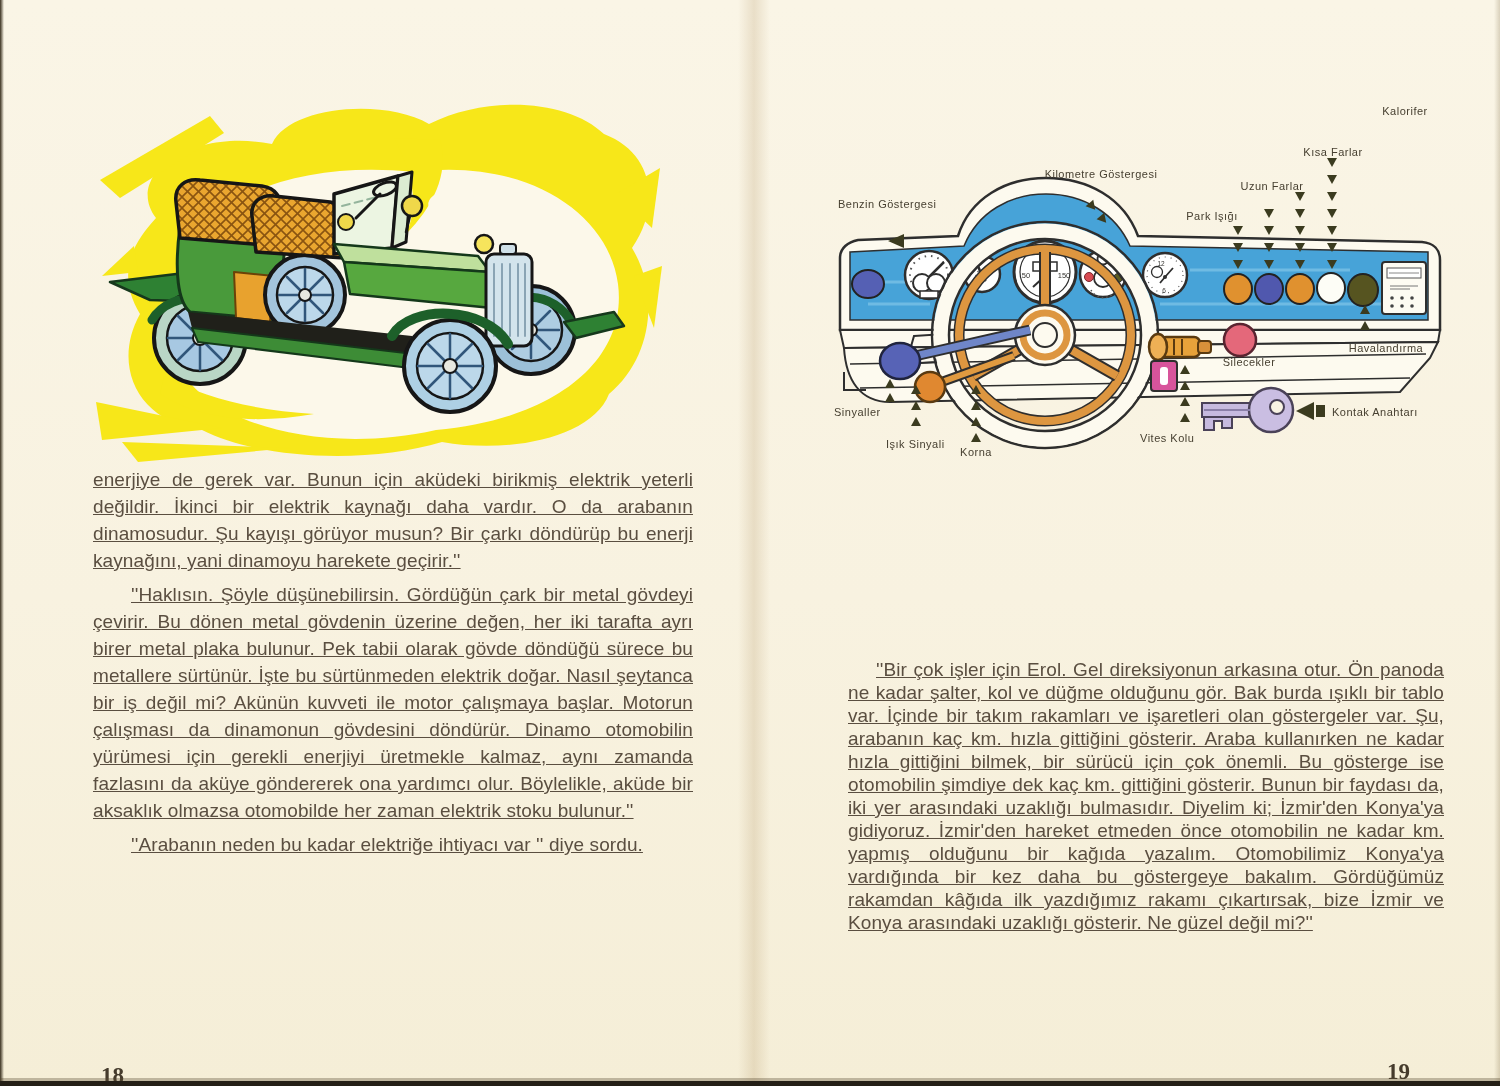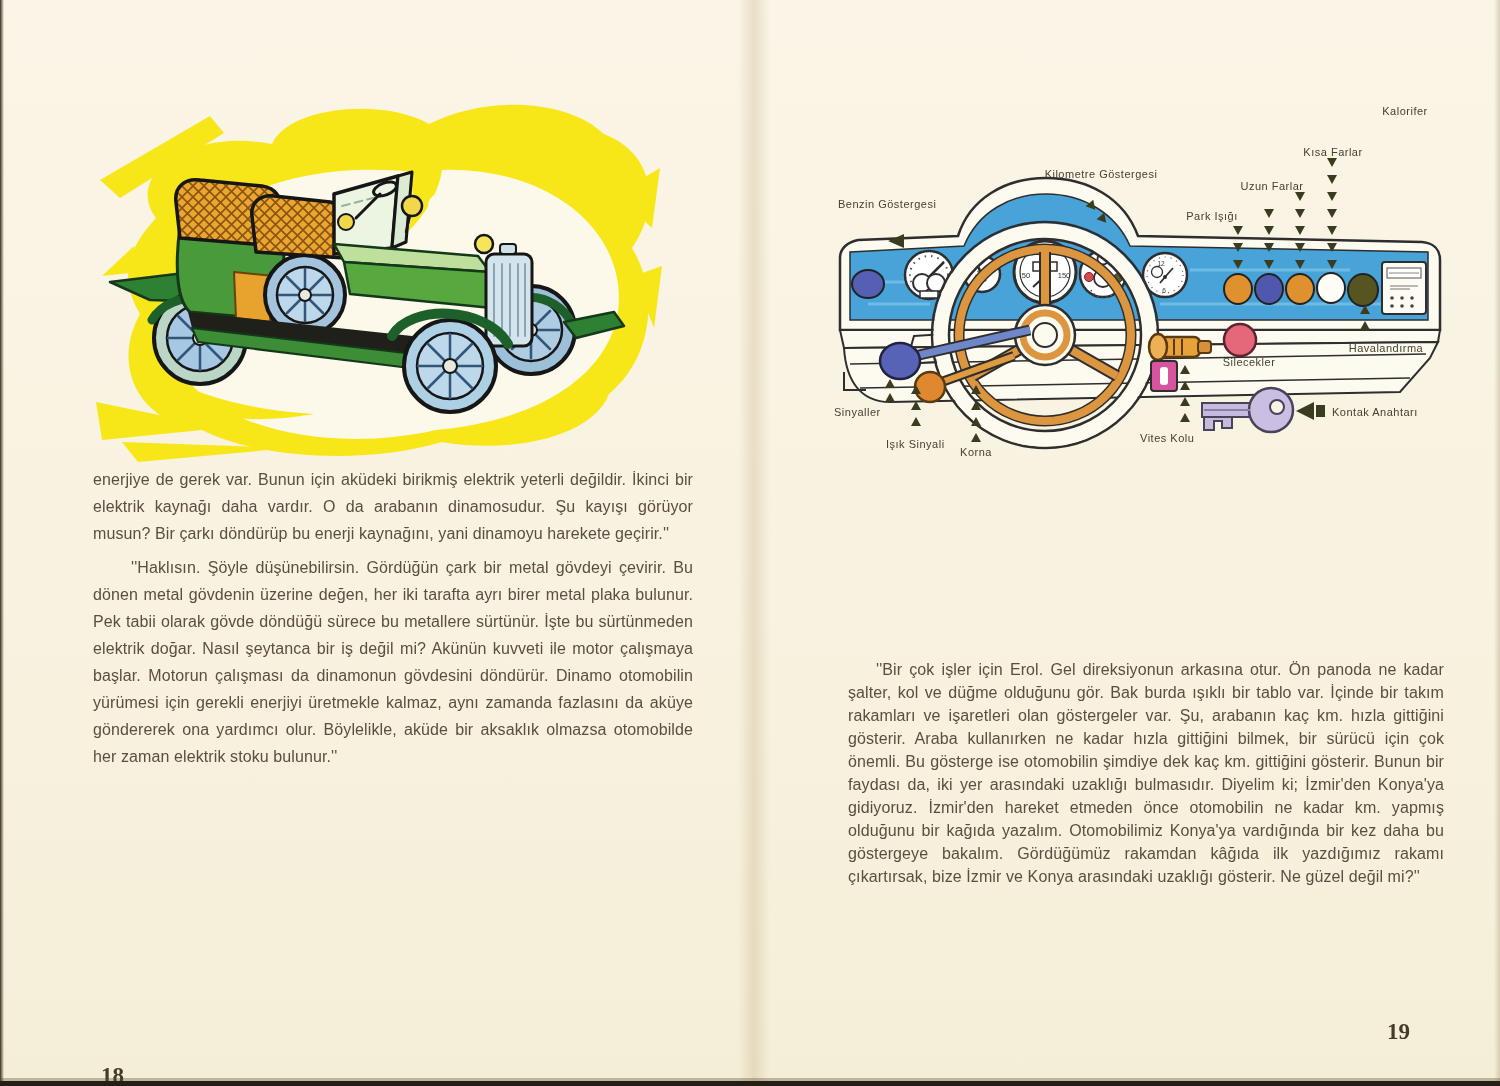--- a/index.html
+++ b/index.html
@@ -19,35 +19,35 @@
   .edge-bottom2{position:absolute;left:0;bottom:5px;width:100%;height:3px;background:rgba(90,75,50,.35);}
   .edge-left{position:absolute;left:0;top:0;width:4px;height:100%;
     background:linear-gradient(90deg,#39301f,rgba(57,48,31,0));}
   .edge-right{position:absolute;right:0;top:0;width:6px;height:100%;
     background:linear-gradient(270deg,rgba(120,100,60,.25),rgba(120,100,60,0));}
 
   .car-illo{position:absolute;left:94px;top:76px;width:572px;height:392px;}
   .dash-illo{position:absolute;left:830px;top:90px;width:620px;height:390px;}
 
   .text-col p{
-    margin:0 0 7px 0;font-size:16px;line-height:27px;text-align:justify;
-    color:#5a4e40;letter-spacing:.1px;
+    margin:0 0 7px 0;font-size:19px;line-height:27px;text-align:justify;
+    color:#5a4e40;letter-spacing:.1px;text-decoration:underline;
   }
   .text-left{position:absolute;left:93px;top:466px;width:600px;}
   .text-right{position:absolute;left:848px;top:658px;width:596px;}
   .text-right p{line-height:23px;}
   .ind{text-indent:38px;}
   .ind-sm{text-indent:28px;}
 
   .pagenum{
     position:absolute;font-family:"Liberation Serif",serif;font-weight:bold;
     font-size:23px;color:#453b2c;margin-top:39px;
   }
   .pn-left{left:101px;top:1024px;}
-  .pn-right{left:1387px;top:980px;}
+  .pn-right{left:1387px;top:1020px;}
 
   .diagram-label{
     font-family:"Liberation Sans",sans-serif;font-size:11px;fill:#474031;letter-spacing:.5px;
   }
   .gauge-num{font-family:"Liberation Sans",sans-serif;fill:#33322e;}
 </style>
 </head>
 <body>
 
 <div class="spread">
@@ -140,20 +140,21 @@
         <circle cx="390" cy="168" r="9" fill="#f6e45c" stroke="#161616" stroke-width="2.5"></circle>
 
         <path d="M262,142 L286,118" stroke="#161616" stroke-width="3"></path>
         <ellipse cx="291" cy="113" rx="12" ry="6" fill="none" stroke="#161616" stroke-width="3" transform="rotate(-20 291 113)"></ellipse>
       </g>
     </svg>
 
     <div class="text-col text-left">
       <p>enerjiye de gerek var. Bunun için aküdeki birikmiş elektrik yeterli değildir. İkinci bir elektrik kaynağı daha vardır. O da arabanın dinamosudur. Şu kayışı görüyor musun? Bir çarkı döndürüp bu enerji kaynağını, yani dinamoyu harekete geçirir.''</p>
       <p class="ind">''Haklısın. Şöyle düşünebilirsin. Gördüğün çark bir metal gövdeyi çevirir. Bu dönen metal gövdenin üzerine değen, her iki tarafta ayrı birer metal plaka bulunur. Pek tabii olarak gövde döndüğü sürece bu metallere sürtünür. İşte bu sürtünmeden elektrik doğar. Nasıl şeytanca bir iş değil mi? Akünün kuvveti ile motor çalışmaya başlar. Motorun çalışması da dinamonun gövdesini döndürür. Dinamo otomobilin yürümesi için gerekli enerjiyi üretmekle kalmaz, aynı zamanda fazlasını da aküye göndererek ona yardımcı olur. Böylelikle, aküde bir aksaklık olmazsa otomobilde her zaman elektrik stoku bulunur.''</p>
+      <p class="ind">''Arabanın neden bu kadar elektriğe ihtiyacı var '' diye sordu.</p>
     </div>
 
     <div class="pagenum pn-left">18</div>
   </div>
 
   <div>
 
     <svg class="dash-illo" viewBox="0 0 620 390">
       <defs>
         <path id="td" d="M-5,-4 L5,-4 L0,5 Z"></path>

